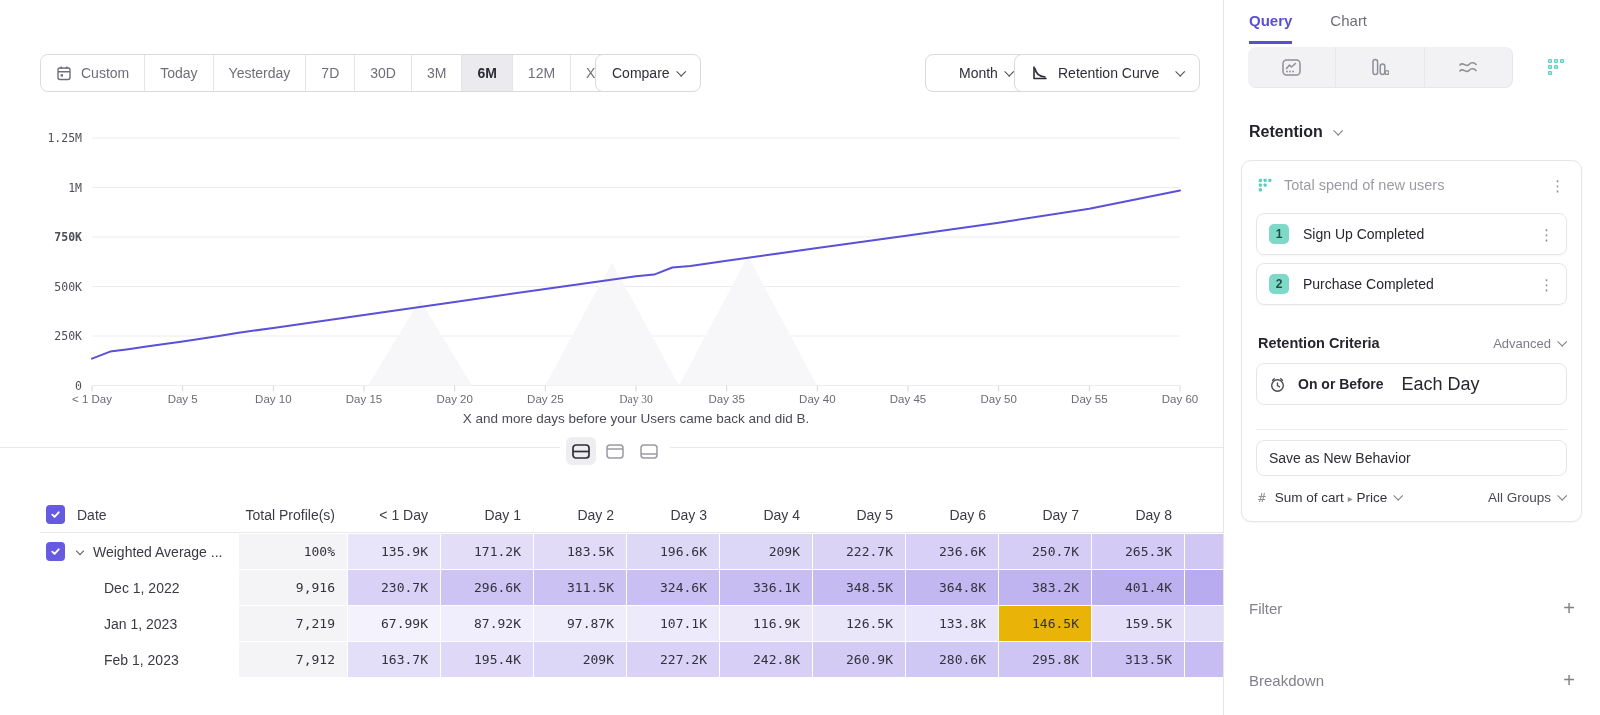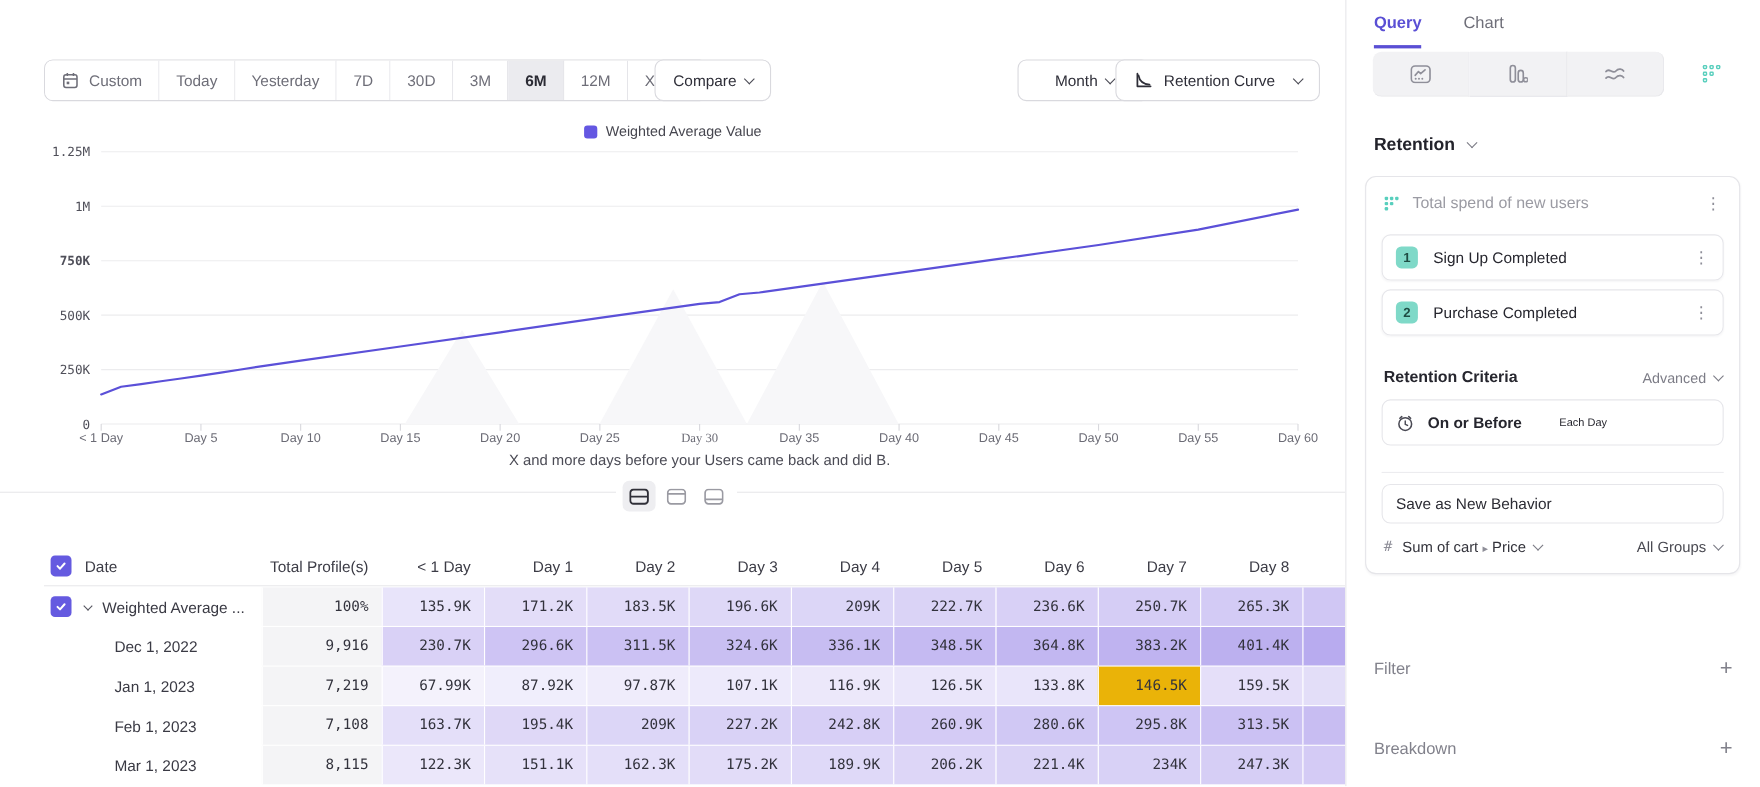--- a/index.html
+++ b/index.html
@@ -71,21 +71,21 @@
   .card-head { display:flex; align-items:center; gap:11px; padding:16px 16px 12px 16px; }
   .card-head .title { flex:1; font-size:14.5px; color:#9b9ba3; }
   .step-card { margin:8px 14px; height:42px; border:1px solid #e6e6ea; border-radius:8px; box-shadow:0 1px 2px rgba(30,30,60,.04); display:flex; align-items:center; padding:0 12px; gap:14px; cursor:pointer; }
   .step-badge { width:20px; height:20px; border-radius:5px; display:flex; align-items:center; justify-content:center; font-size:12px; font-weight:700; color:#1f4d44; }
   .step-label { flex:1; font-size:14px; color:#26262e; }
   .criteria-row { display:flex; align-items:center; margin:30px 16px 12px 16px; }
   .criteria-row .t { flex:1; font-size:14.5px; font-weight:700; color:#26262e; }
   .criteria-row .adv { font-size:13px; color:#7c7c86; cursor:pointer; }
   .criteria-card { margin:0 14px; height:42px; border:1px solid #e6e6ea; border-radius:8px; display:flex; align-items:center; padding:0 12px; gap:12px; cursor:pointer; }
   .criteria-card .on { font-size:14px; font-weight:700; color:#26262e; }
-  .criteria-card .each { font-size:10px; color:#26262e; margin-left:22px; }
+  .criteria-card .each { font-size:18px; color:#26262e; margin-left:6px; }
   .card-divider { height:1px; background:#ececef; margin:24px 14px 0 14px; }
   #save-behavior { margin:10px 14px 0 14px; height:36px; border:1px solid #e6e6ea; border-radius:8px; display:flex; align-items:center; padding:0 12px; font-size:14px; color:#2c2c34; cursor:pointer; background:#fff; }
   #measure-row { display:flex; align-items:center; gap:9px; padding:14px 16px 16px 16px; font-size:13.5px; color:#33333b; }
   #measure-row .hash { color:#8e8e98; font-family:"DejaVu Sans Mono", monospace; font-size:13px; }
   #measure-row .spacer { flex:1; }
   #measure-row .tri { color:#8e8e98; font-size:10px; }
   .side-row { position:absolute; left:25px; right:25px; display:flex; align-items:center; }
   .side-row .t { flex:1; font-size:15px; color:#81818b; }
   .side-row .plus { font-size:20px; color:#81818b; font-weight:400; cursor:pointer; line-height:1; }
 </style>
@@ -147,24 +147,20 @@
       <span style="display:flex;">
         <svg width="17" height="16" viewBox="0 0 17 16">
             <path d="M3 2 V13.5 H15" fill="none" stroke="#2e2e38" stroke-width="1.6" stroke-linecap="round" stroke-linejoin="round"></path>
             <path d="M4 3.5 C5 9.5, 9 11.5, 14 12" fill="none" stroke="#2e2e38" stroke-width="1.6" stroke-linecap="round"></path>
           </svg>
       </span>
       <span>Retention Curve</span>
       <span class="chev dark"></span>
     </div>
 
-    <div id="legend">
-      <span class="swatch" id="legend-swatch" style="background: rgb(100, 87, 226);"></span>
-      <span class="lbl">Weighted Average Value</span>
-    </div>
 
     <div id="chart-area">
         <svg width="1223" height="300" viewBox="0 0 1223 300" style="position:absolute;left:0;top:0;">
           <line x1="92" y1="8" x2="1180" y2="8" stroke="#ececee" stroke-width="1"></line>
           <line x1="92" y1="57.5" x2="1180" y2="57.5" stroke="#ececee" stroke-width="1"></line>
           <line x1="92" y1="107" x2="1180" y2="107" stroke="#ececee" stroke-width="1"></line>
           <line x1="92" y1="156.5" x2="1180" y2="156.5" stroke="#ececee" stroke-width="1"></line>
           <line x1="92" y1="206" x2="1180" y2="206" stroke="#ececee" stroke-width="1"></line>
           <line x1="92" y1="255.5" x2="1180" y2="255.5" stroke="#ececee" stroke-width="1"></line>
           <polygon points="368,255.5 420,170 472,255.5" fill="#f7f7f9"></polygon>
@@ -296,45 +292,31 @@
           <div class="dcell" style="background:rgb(237,234,251);">107.1K</div>
           <div class="dcell" style="background:rgb(236,232,250);">116.9K</div>
           <div class="dcell" style="background:rgb(234,230,250);">126.5K</div>
           <div class="dcell" style="background:rgb(233,229,250);">133.8K</div>
           <div class="dcell" style="background:#eab308;padding-left:16px;">146.5K</div>
           <div class="dcell" style="background:rgb(229,223,249);">159.5K</div>
           <div class="dcell" style="background:rgb(227,222,248);"></div>
         </div>
         <div class="trow drow">
           <div class="label-cell date-lbl">Feb 1, 2023</div>
-          <div class="dcell total">7,108</div>
+          <div class="dcell total">7,912</div>
           <div class="dcell" style="background:rgb(228,223,249);">163.7K</div>
           <div class="dcell" style="background:rgb(223,216,247);">195.4K</div>
           <div class="dcell" style="background:rgb(220,214,247);">209K</div>
           <div class="dcell" style="background:rgb(217,210,246);">227.2K</div>
           <div class="dcell" style="background:rgb(215,207,246);">242.8K</div>
           <div class="dcell" style="background:rgb(212,203,245);">260.9K</div>
           <div class="dcell" style="background:rgb(208,200,244);">280.6K</div>
           <div class="dcell" style="background:rgb(206,197,244);">295.8K</div>
           <div class="dcell" style="background:rgb(203,193,243);">313.5K</div>
           <div class="dcell" style="background:rgb(200,189,242);"></div>
-        </div>
-        <div class="trow drow">
-          <div class="label-cell date-lbl">Mar 1, 2023</div>
-          <div class="dcell total">8,115</div>
-          <div class="dcell" style="background:rgb(235,231,250);">122.3K</div>
-          <div class="dcell" style="background:rgb(230,225,249);">151.1K</div>
-          <div class="dcell" style="background:rgb(228,223,249);">162.3K</div>
-          <div class="dcell" style="background:rgb(226,220,248);">175.2K</div>
-          <div class="dcell" style="background:rgb(223,217,248);">189.9K</div>
-          <div class="dcell" style="background:rgb(221,214,247);">206.2K</div>
-          <div class="dcell" style="background:rgb(218,211,246);">221.4K</div>
-          <div class="dcell" style="background:rgb(216,209,246);">234K</div>
-          <div class="dcell" style="background:rgb(214,206,245);">247.3K</div>
-          <div class="dcell" style="background:rgb(212,203,245);"></div>
         </div>
       </div>
   </div>
 
   <div id="sidebar">
     <div id="qc-tabs">
       <div id="tab-query">Query</div>
       <div id="tab-chart">Chart</div>
     </div>
 

